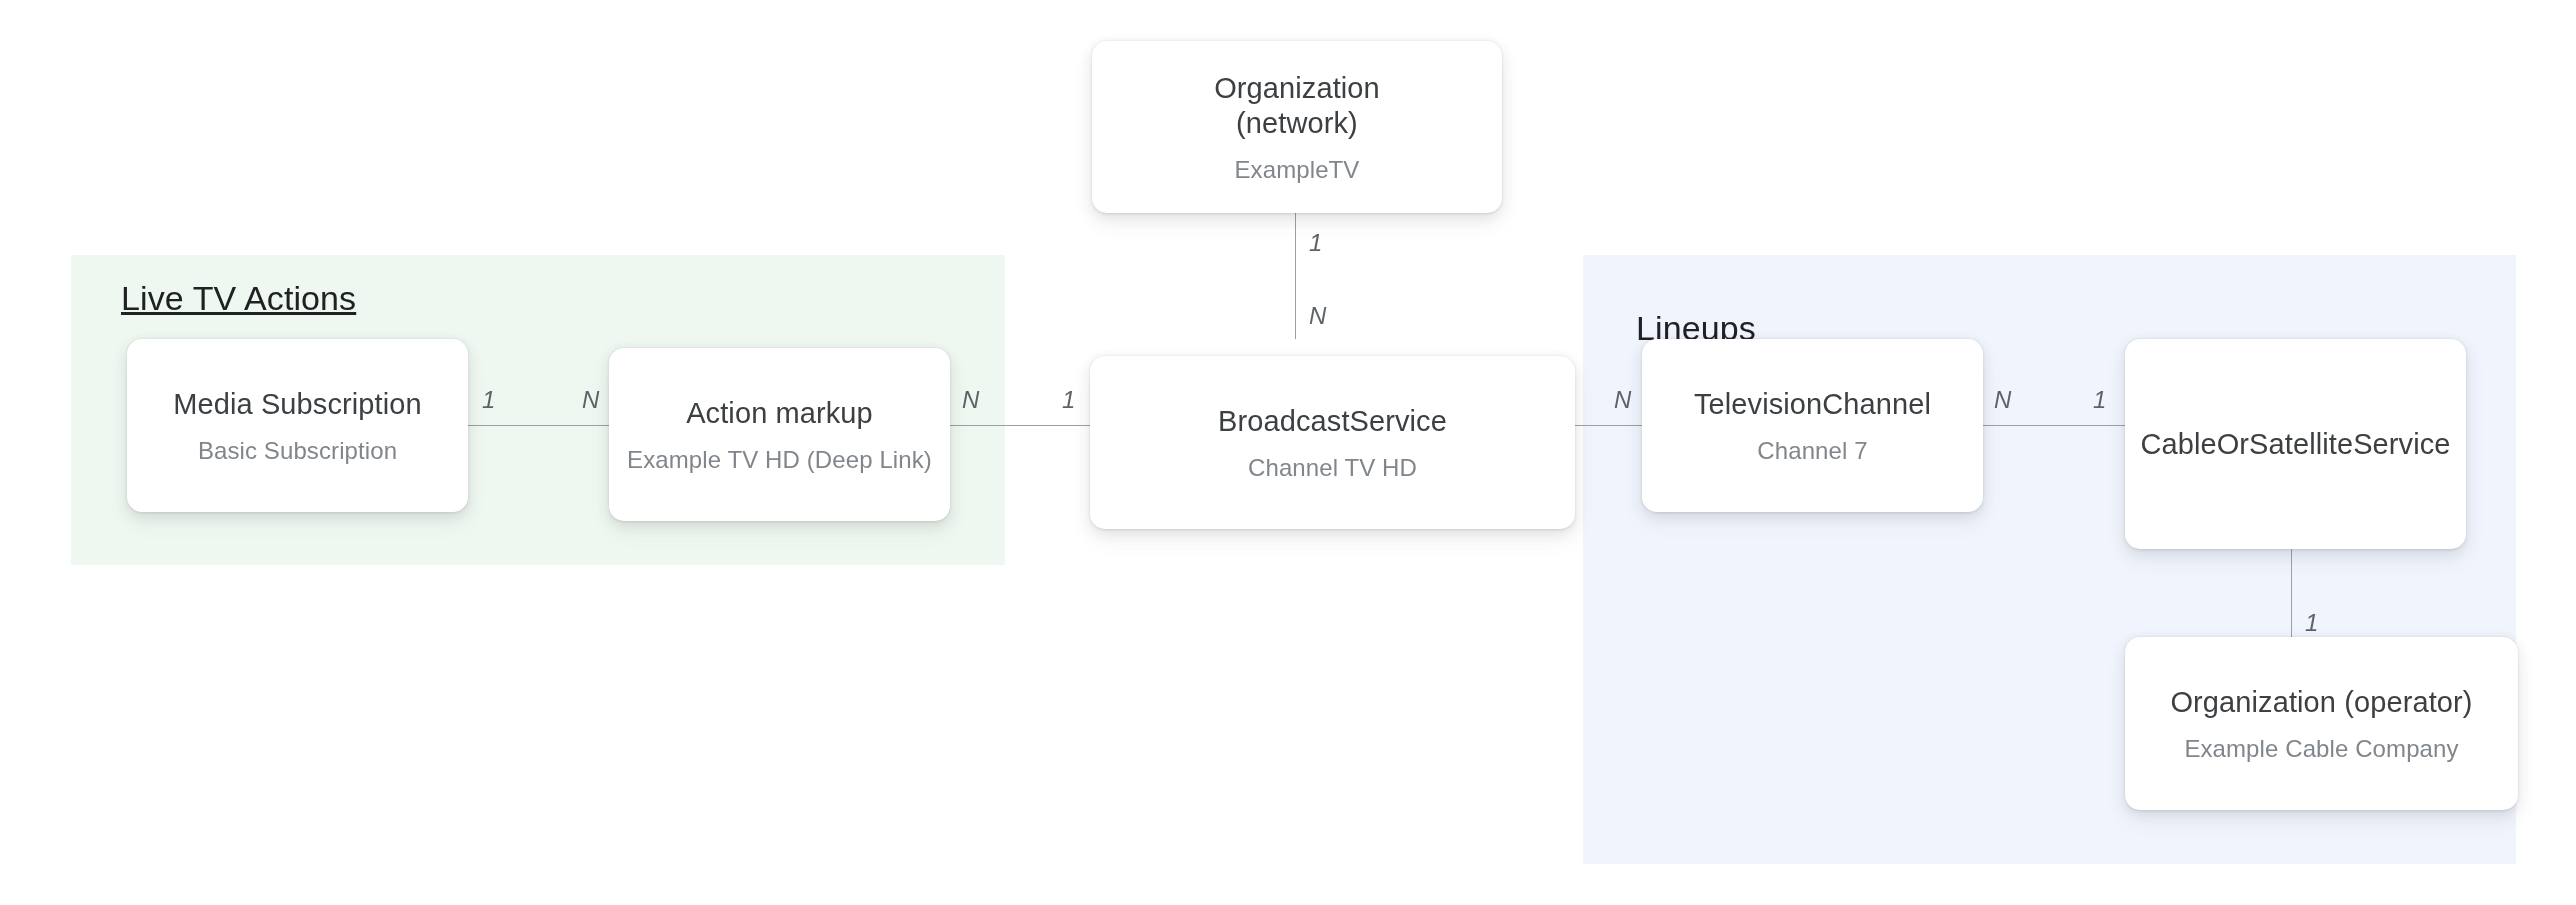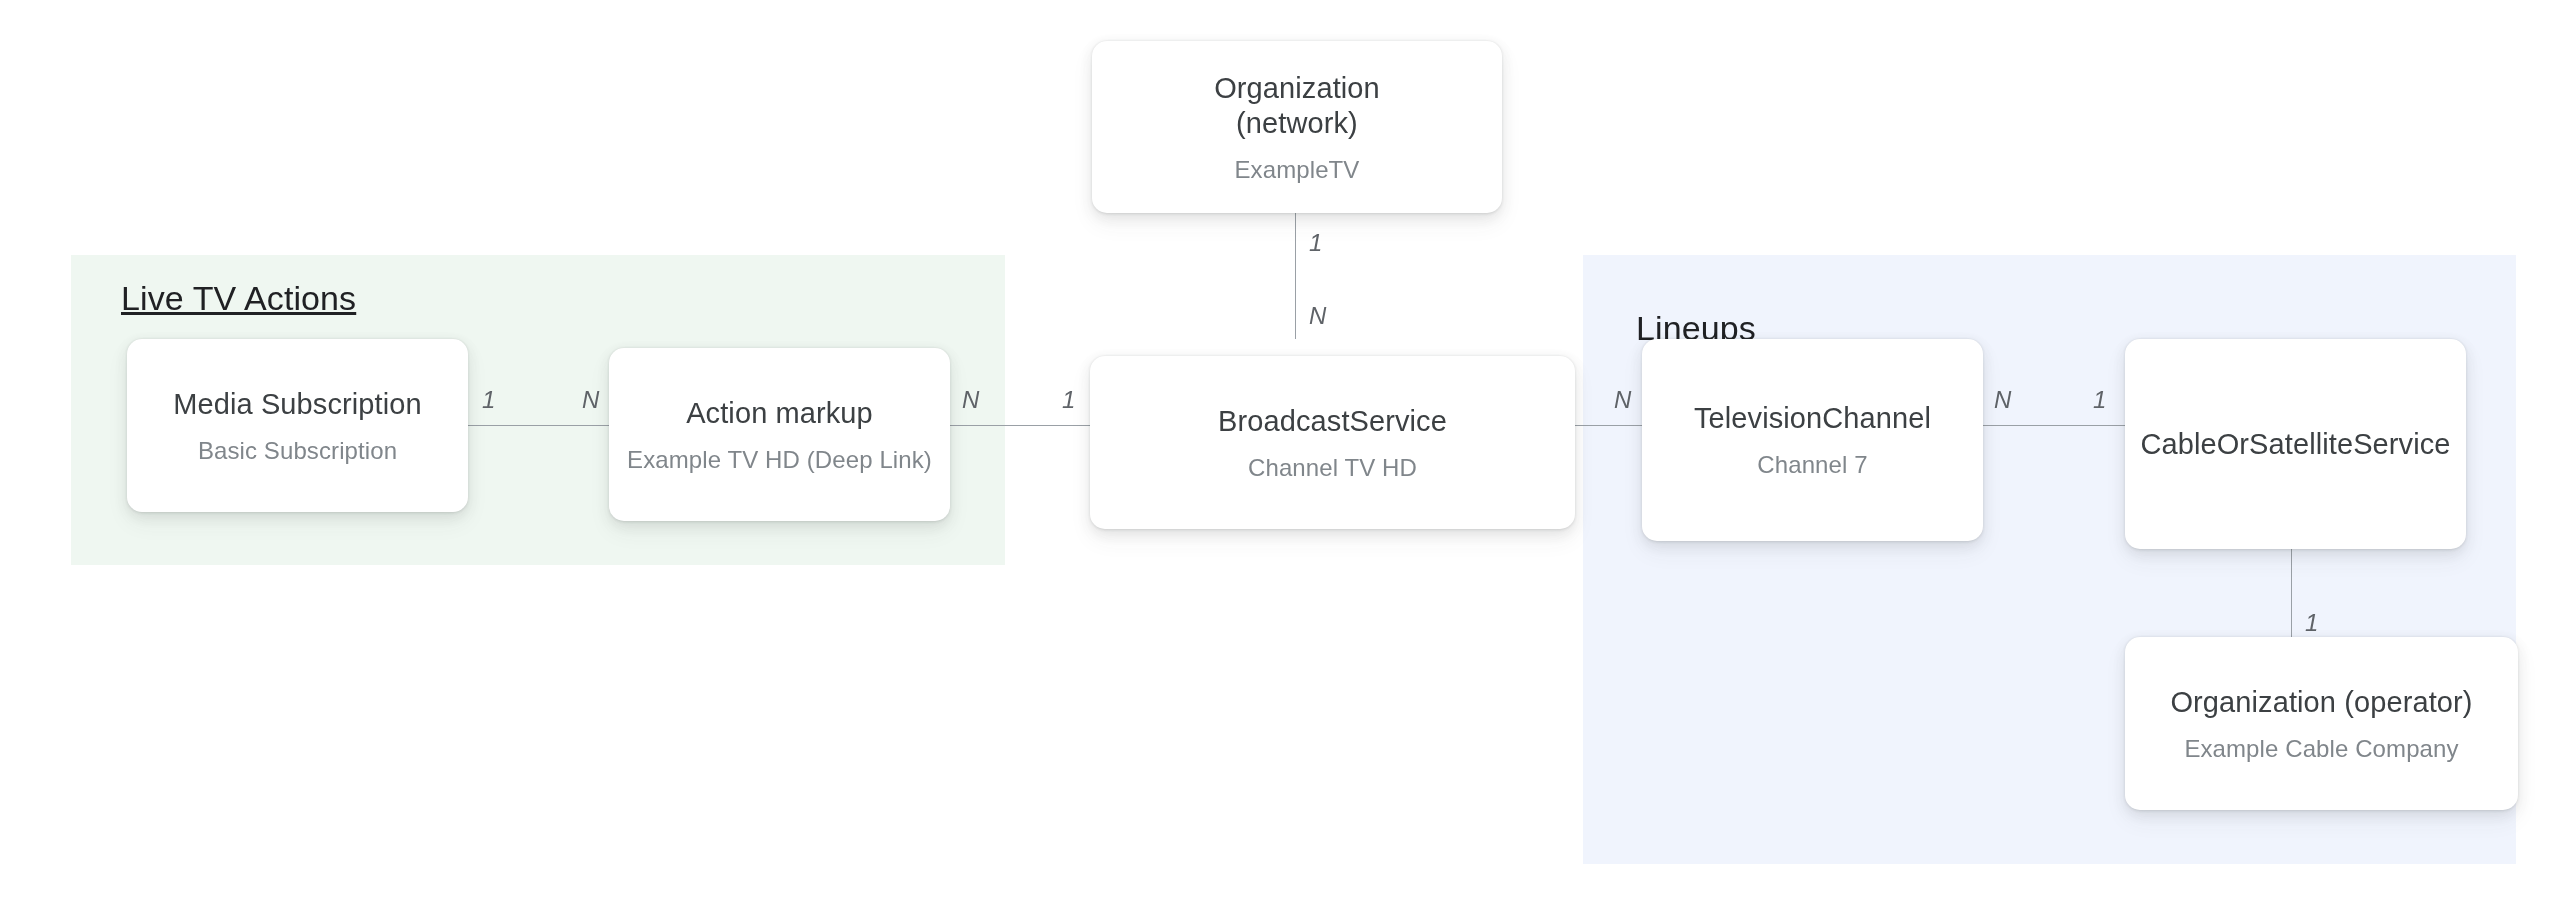--- a/index.html
+++ b/index.html
@@ -136,21 +136,21 @@
   <div class="node" style="left:609px; top:348px; width:341px; height:173px;">
     <div class="node-title">Action markup</div>
     <div class="node-subtitle">Example TV HD (Deep Link)</div>
   </div>
 
   <div class="node" style="left:1090px; top:356px; width:485px; height:173px;">
     <div class="node-title">BroadcastService</div>
     <div class="node-subtitle">Channel TV HD</div>
   </div>
 
-  <div class="node" style="left:1642px; top:339px; width:341px; height:202px;">
+  <div class="node" style="left:1642px; top:339px; width:341px; height:173px;">
     <div class="node-title">TelevisionChannel</div>
     <div class="node-subtitle">Channel 7</div>
   </div>
 
   <div class="node" style="left:2125px; top:339px; width:341px; height:210px;">
     <div class="node-title">CableOrSatelliteService</div>
   </div>
 
   <div class="node" style="left:2125px; top:637px; width:393px; height:173px;">
     <div class="node-title">Organization (operator)</div>

